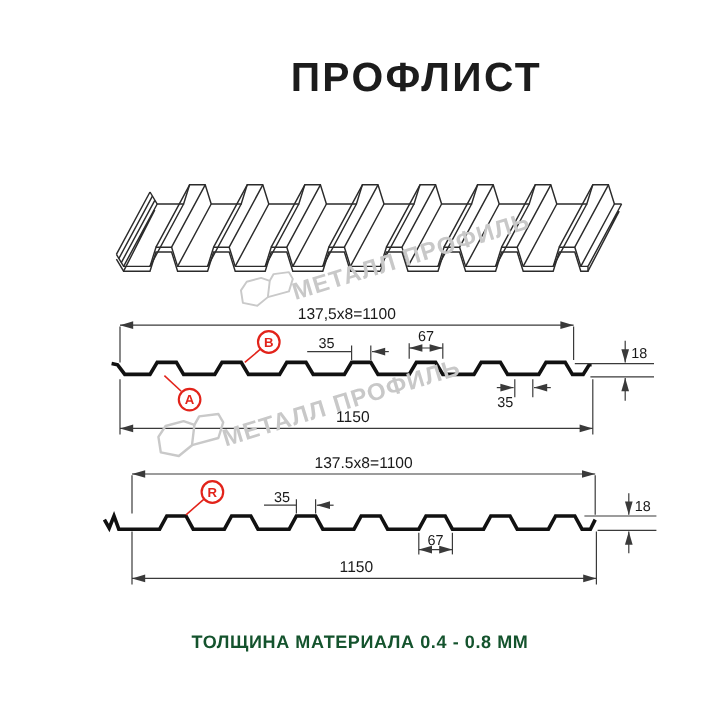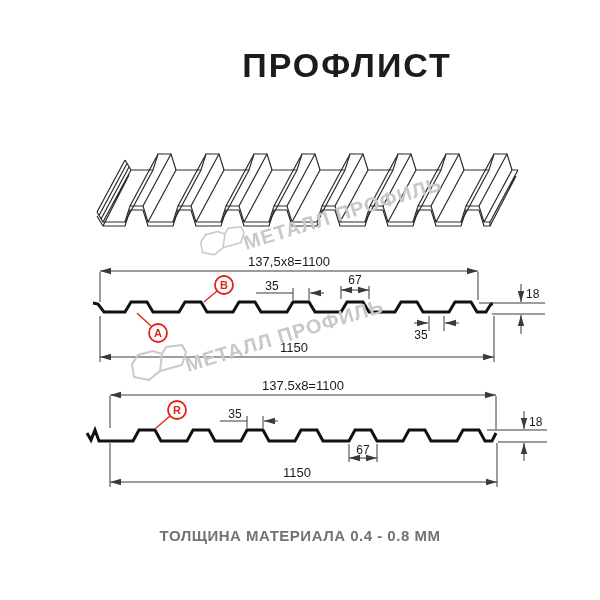--- a/index.html
+++ b/index.html
@@ -3,21 +3,21 @@
 <meta charset="utf-8">
 <style>
   html,body{margin:0;padding:0;background:#fff;}
   .page{position:relative;width:600px;height:600px;background:#ffffff;overflow:hidden;
         font-family:"Liberation Sans",sans-serif;}
   .title{position:absolute;top:46px;left:0;width:600px;text-align:center;
          font-size:34px;font-weight:700;letter-spacing:2px;color:#1c1c1c;margin-left:47px;}
   .subtitle{position:absolute;top:93px;left:0;width:600px;text-align:center;
          font-size:16px;font-weight:600;letter-spacing:1px;color:#1c1c1c;}
   .caption{position:absolute;top:527px;left:0;width:600px;text-align:center;
-         font-size:15px;font-weight:600;letter-spacing:.5px;color:#737373;}
+         font-size:15px;font-weight:600;letter-spacing:.5px;color:#14532d;}
   svg{position:absolute;top:0;left:0;}
   .thin{stroke:#3a3a3a;stroke-width:1;fill:none;}
   .thick{stroke:#111;stroke-width:3;fill:none;stroke-linejoin:miter;}
   .sketch{stroke:#2b2b2b;stroke-width:1.2;fill:none;stroke-linejoin:miter;}
   .dimtxt{font-size:12px;fill:#1a1a1a;}
   .dimtxt2{font-size:13px;fill:#1a1a1a;}
   .red{stroke:#e2231a;fill:none;stroke-width:1.8;}
   .redleader{stroke:#e2231a;stroke-width:1.3;fill:none;}
   .redtxt{font-size:11px;font-weight:700;fill:#e2231a;}
   .wmtxt{font-size:20px;font-weight:700;fill:#c8c8c8;letter-spacing:1px;}

